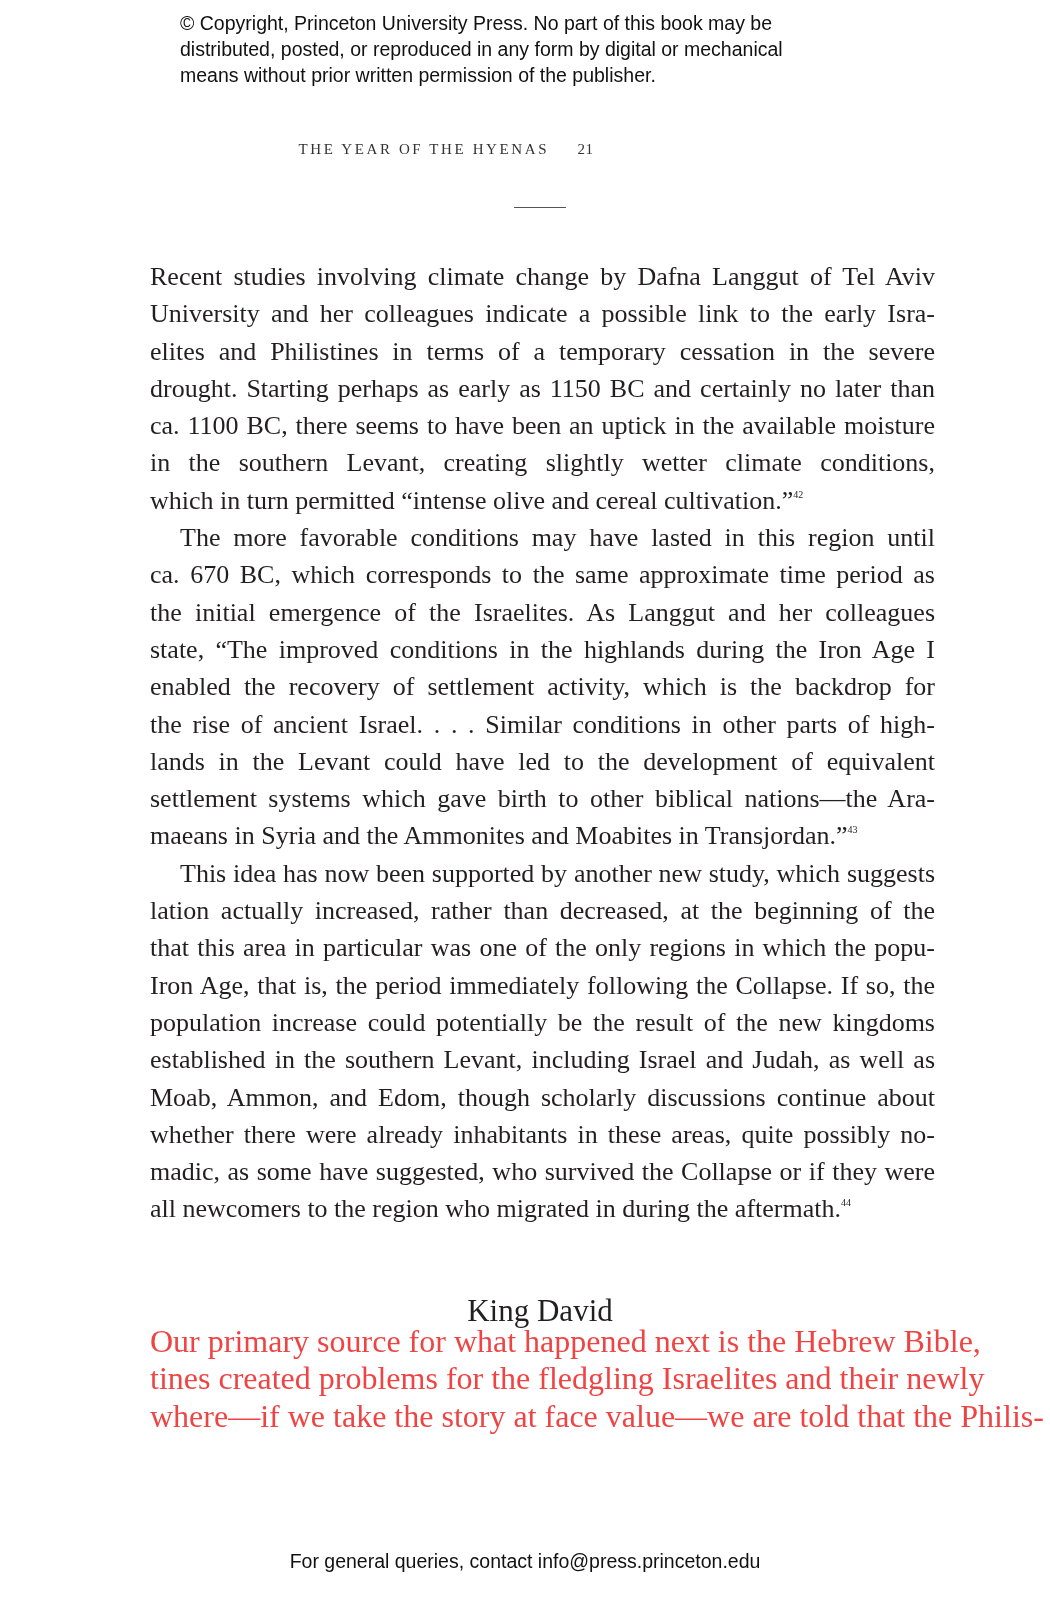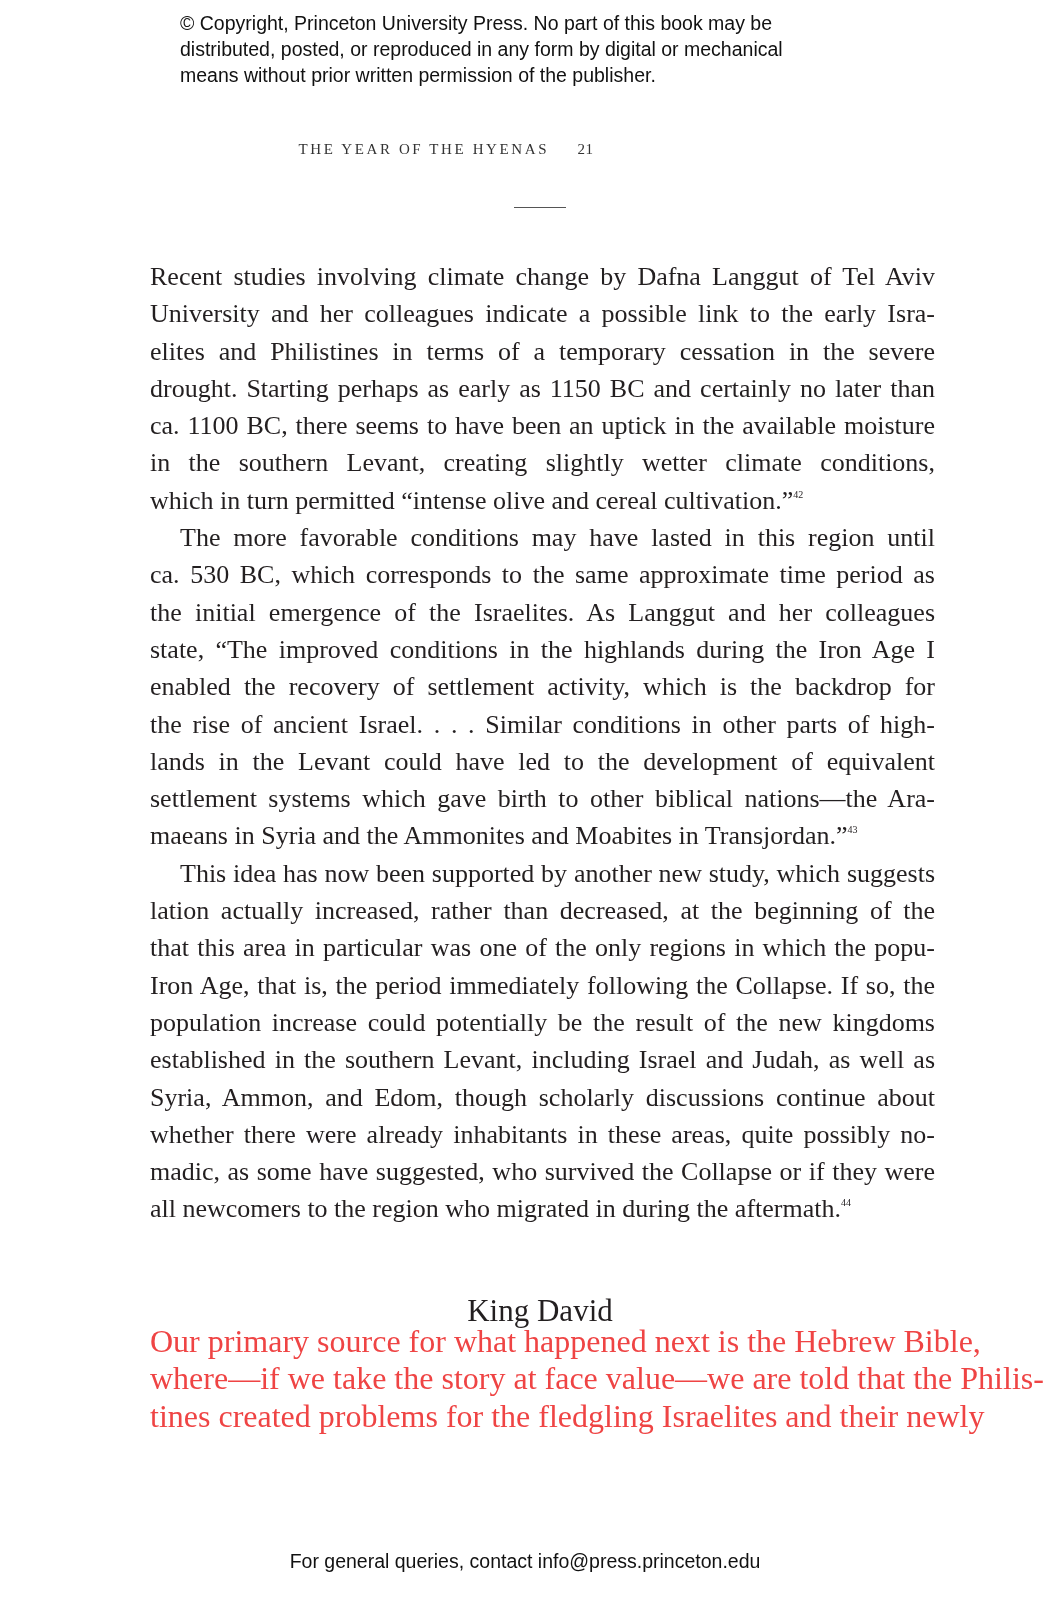--- a/index.html
+++ b/index.html
@@ -66,45 +66,45 @@
     <div class="line">University and her colleagues indicate a possible link to the early Isra-</div>
     <div class="line">elites and Philistines in terms of a temporary cessation in the severe</div>
     <div class="line">drought. Starting perhaps as early as 1150 BC and certainly no later than</div>
     <div class="line">ca. 1100 BC, there seems to have been an uptick in the available moisture</div>
     <div class="line">in the southern Levant, creating slightly wetter climate conditions,</div>
     <div class="line last"><span>which in turn permitted “intense olive and cereal cultivation.”</span><sup>42</sup></div>
   </div>
 
   <div>
     <div class="line indent">The more favorable conditions may have lasted in this region until</div>
-    <div class="line">ca. 530 BC, which corresponds to the same approximate time period as</div>
+    <div class="line">ca. 670 BC, which corresponds to the same approximate time period as</div>
     <div class="line">the initial emergence of the Israelites. As Langgut and her colleagues</div>
     <div class="line">state, “The improved conditions in the highlands during the Iron Age I</div>
     <div class="line">enabled the recovery of settlement activity, which is the backdrop for</div>
     <div class="line">the rise of ancient Israel. . . . Similar conditions in other parts of high-</div>
     <div class="line">lands in the Levant could have led to the development of equivalent</div>
     <div class="line">settlement systems which gave birth to other biblical nations—the Ara-</div>
     <div class="line last"><span>maeans in Syria and the Ammonites and Moabites in Transjordan.”</span><sup>43</sup></div>
   </div>
 
   <div>
     <div class="line indent">This idea has now been supported by another new study, which suggests</div>
     <div class="line">lation actually increased, rather than decreased, at the beginning of the</div>
     <div class="line">that this area in particular was one of the only regions in which the popu-</div>
     <div class="line">Iron Age, that is, the period immediately following the Collapse. If so, the</div>
     <div class="line">population increase could potentially be the result of the new kingdoms</div>
     <div class="line">established in the southern Levant, including Israel and Judah, as well as</div>
-    <div class="line">Syria, Ammon, and Edom, though scholarly discussions continue about</div>
+    <div class="line">Moab, Ammon, and Edom, though scholarly discussions continue about</div>
     <div class="line">whether there were already inhabitants in these areas, quite possibly no-</div>
     <div class="line">madic, as some have suggested, who survived the Collapse or if they were</div>
     <div class="line last"><span>all newcomers to the region who migrated in during the aftermath.</span><sup>44</sup></div>
   </div>
 </div>
 
 <div class="subhead">King David</div>
 
 <div class="body-text-2">
   <div class="line">Our primary source for what happened next is the Hebrew Bible,</div>
+  <div class="line">tines created problems for the fledgling Israelites and their newly</div>
   <div class="line">where—if we take the story at face value—we are told that the Philis-</div>
-  <div class="line">tines created problems for the fledgling Israelites and their newly</div>
 </div>
 
 <div class="footer">For general queries, contact info@press.princeton.edu</div>
 
 </body></html>

